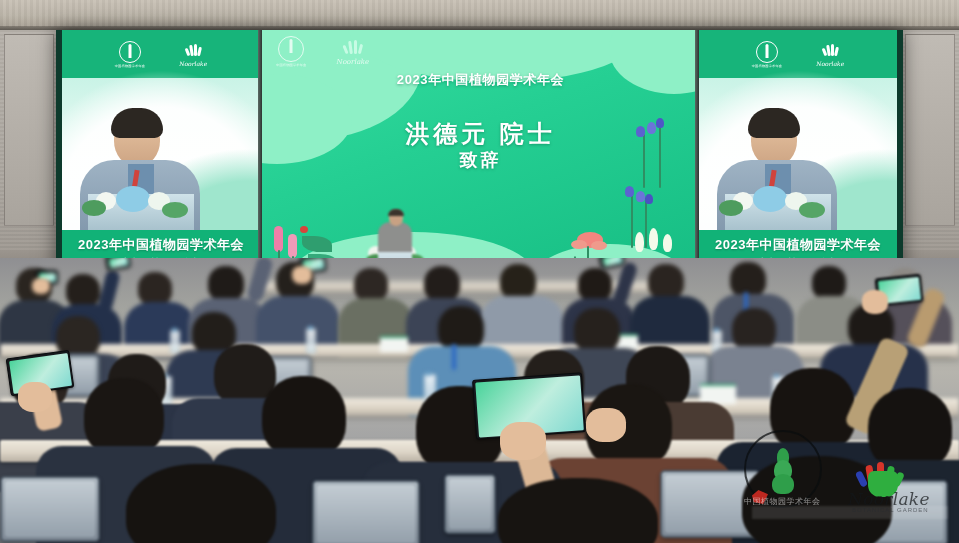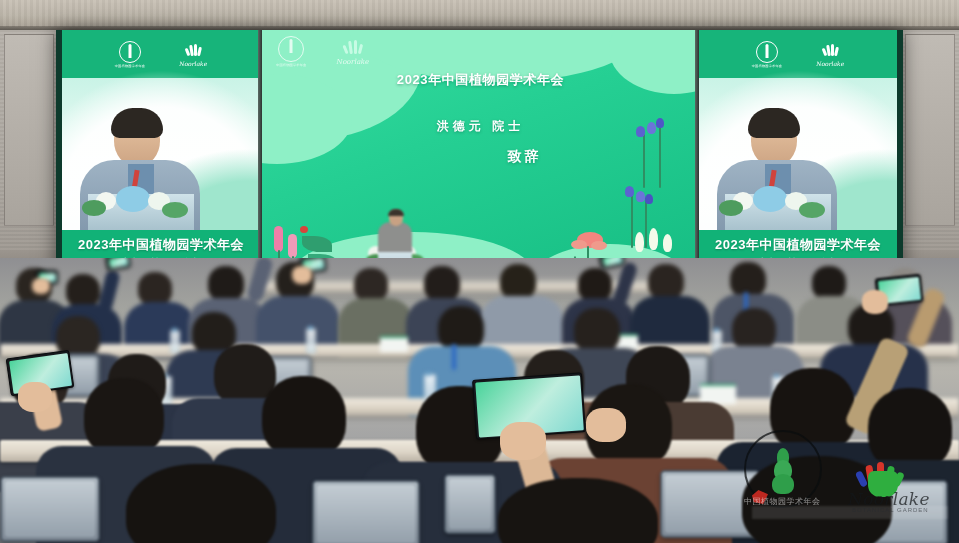--- a/index.html
+++ b/index.html
@@ -83,22 +83,22 @@
   .flowers{position:absolute;border-radius:50%;}
 
   
   .m-bg{position:absolute;inset:0;background:linear-gradient(160deg,#35dea0 0%,#25cf93 42%,#16bd83 100%);}
   .m-blob{position:absolute;background:#8ef0c6;border-radius:50%;filter:blur(.2px);}
   .m-logos{position:absolute;left:14px;top:6px;display:flex;gap:30px;align-items:center;opacity:.75;}
   .m-txt{position:absolute;left:0;width:100%;text-align:center;color:#fff;
     text-shadow:0 1px 3px rgba(0,90,60,.45);font-weight:600;}
   .t-year{top:41px;font-size:13px;letter-spacing:.6px;}
   .t-inst{top:61px;font-size:18px;letter-spacing:.5px;font-weight:700;}
-  .t-name{top:88px;font-size:12px;letter-spacing:4px;font-weight:700;}
-  .t-act{top:118px;font-size:14px;letter-spacing:3px;font-weight:700;padding-left:44px;}
+  .t-name{top:88px;font-size:24px;letter-spacing:4px;font-weight:700;}
+  .t-act{top:118px;font-size:18px;letter-spacing:3px;font-weight:700;}
 
   
   .logo-circ{width:20px;height:20px;border-radius:50%;border:1.5px solid #fff;position:relative;}
   .logo-circ:after{content:"";position:absolute;left:50%;top:2px;width:3px;height:14px;
     transform:translateX(-50%);background:#fff;border-radius:2px 2px 0 0;}
   .logo-lbl{font-size:3.2px;color:#fff;letter-spacing:.2px;text-align:center;margin-top:1px;white-space:nowrap;}
   .logo-hand{width:17px;height:18px;position:relative;}
   .logo-hand i{position:absolute;bottom:4px;width:3px;border-radius:2px;background:#fff;}
   .logo-wrap{display:flex;flex-direction:column;align-items:center;}
   .logo-script{font-family:"DejaVu Serif",serif;font-style:italic;font-size:6px;color:#fff;}

